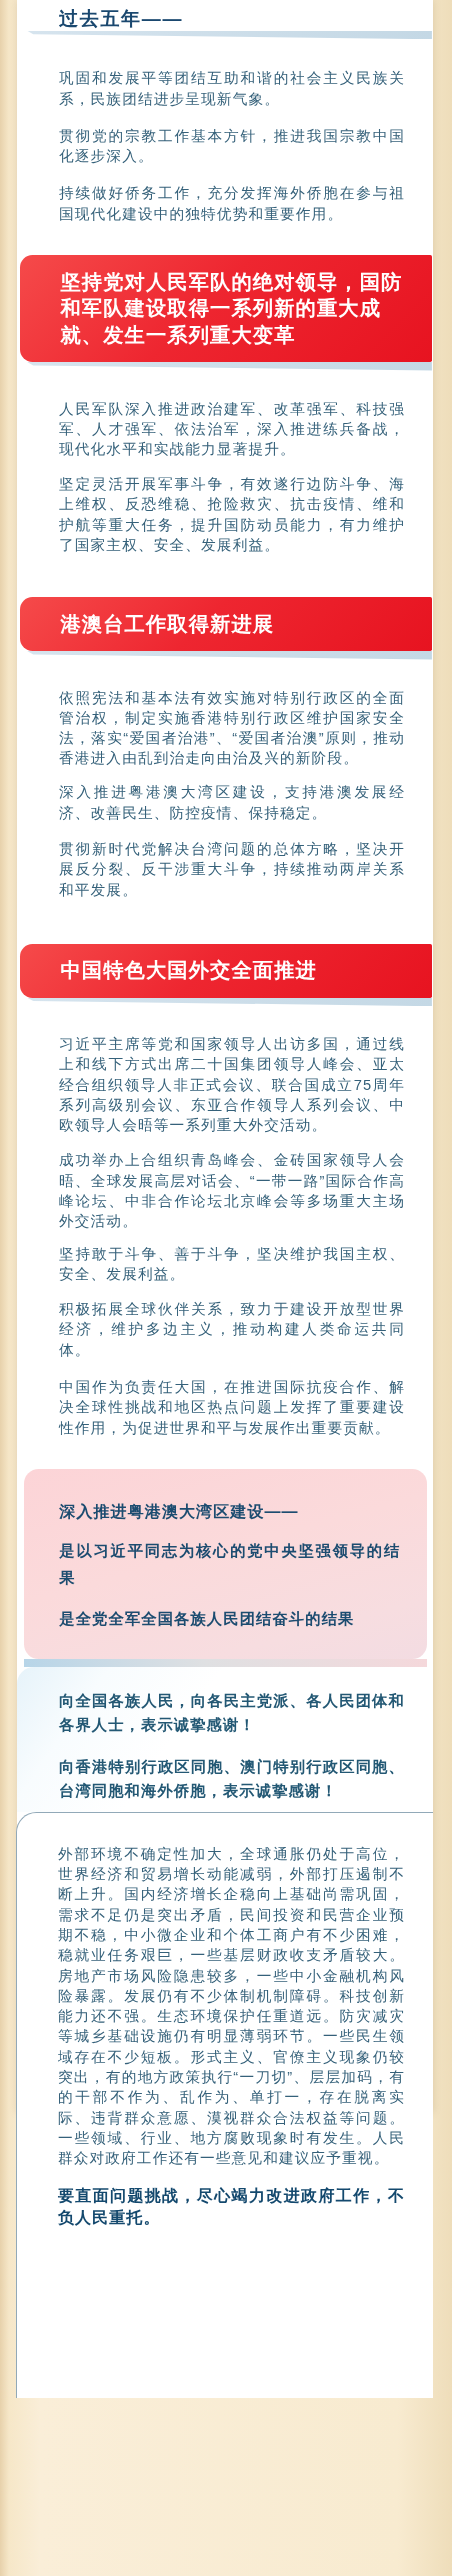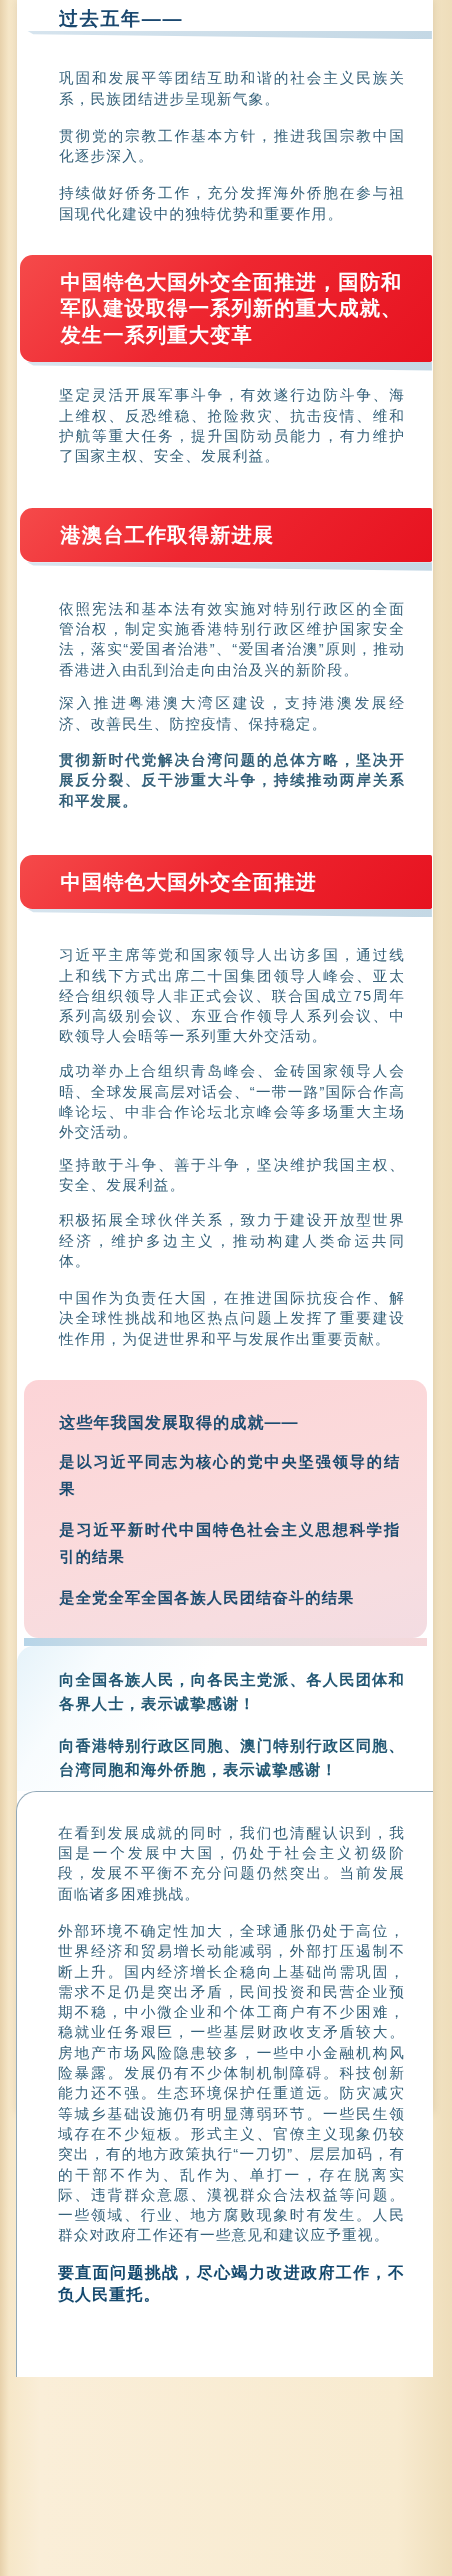--- a/index.html
+++ b/index.html
@@ -41,21 +41,21 @@
     margin:17px 28px 0 42px;
     font-size:14.7px;line-height:20.3px;letter-spacing:1.1px;
     color:#35617a;
     text-align:justify;
   }
   .mt-after-shadow{margin-top:28px;}
   .mt56{margin-top:29px;}
   .mt26{margin-top:14.7px;}
   .mt24{margin-top:13.6px;}
   .mt22{margin-top:12.4px;}
-  .mt28{margin-top:16px;font-weight:bold;}
+  .mt28{margin-top:16px;}
   .rb2{margin-top:31px;}
   .rb3{margin-top:42px;}
   .rb4{margin-top:44px;}
   .pink-card{
     margin:31px 5.7px 0 7.3px;
     border-radius:14.7px;
     background:linear-gradient(165deg,#fcd4d7 0%,#fbdadb 45%,#f7dde0 80%,#f3dce2 100%);
     padding:32px 27px 26px 35px;
   }
   .pink-heading{
@@ -111,23 +111,24 @@
   <div class="card">
 
     <h1 class="intro">过去五年——</h1>
 
     <div class="ribbon-shadow"></div>
     <p class="body-p mt56">巩固和发展平等团结互助和谐的社会主义民族关系，民族团结进步呈现新气象。</p>
     <p class="body-p">贯彻党的宗教工作基本方针，推进我国宗教中国化逐步深入。</p>
     <p class="body-p">持续做好侨务工作，充分发挥海外侨胞在参与祖国现代化建设中的独特优势和重要作用。</p>
 
     <div class="ribbon rb2">
-      <div class="ribbon-text">中国特色大国外交全面推进，国防和军队建设取得一系列新的重大成就、发生一系列重大变革</div>
+      <div class="ribbon-text">坚持党对人民军队的绝对领导，国防和军队建设取得一系列新的重大成就、发生一系列重大变革</div>
     </div>
     <div class="ribbon-shadow"></div>
+    <p class="body-p mt-after-shadow">人民军队深入推进政治建军、改革强军、科技强军、人才强军、依法治军，深入推进练兵备战，现代化水平和实战能力显著提升。</p>
     <p class="body-p mt26">坚定灵活开展军事斗争，有效遂行边防斗争、海上维权、反恐维稳、抢险救灾、抗击疫情、维和护航等重大任务，提升国防动员能力，有力维护了国家主权、安全、发展利益。</p>
 
     <div class="ribbon rb3">
       <div class="ribbon-text">港澳台工作取得新进展</div>
     </div>
     <div class="ribbon-shadow"></div>
     <p class="body-p mt-after-shadow">依照宪法和基本法有效实施对特别行政区的全面管治权，制定实施香港特别行政区维护国家安全法，落实“爱国者治港”、“爱国者治澳”原则，推动香港进入由乱到治走向由治及兴的新阶段。</p>
     <p class="body-p mt24">深入推进粤港澳大湾区建设，支持港澳发展经济、改善民生、防控疫情、保持稳定。</p>
     <p class="body-p mt28">贯彻新时代党解决台湾问题的总体方略，坚决开展反分裂、反干涉重大斗争，持续推动两岸关系和平发展。</p>
 
@@ -135,33 +136,31 @@
       <div class="ribbon-text">中国特色大国外交全面推进</div>
     </div>
     <div class="ribbon-shadow"></div>
     <p class="body-p mt-after-shadow">习近平主席等党和国家领导人出访多国，通过线上和线下方式出席二十国集团领导人峰会、亚太经合组织领导人非正式会议、联合国成立75周年系列高级别会议、东亚合作领导人系列会议、中欧领导人会晤等一系列重大外交活动。</p>
     <p class="body-p mt26">成功举办上合组织青岛峰会、金砖国家领导人会晤、全球发展高层对话会、“一带一路”国际合作高峰论坛、中非合作论坛北京峰会等多场重大主场外交活动。</p>
     <p class="body-p mt22">坚持敢于斗争、善于斗争，坚决维护我国主权、安全、发展利益。</p>
     <p class="body-p mt26">积极拓展全球伙伴关系，致力于建设开放型世界经济，维护多边主义，推动构建人类命运共同体。</p>
     <p class="body-p">中国作为负责任大国，在推进国际抗疫合作、解决全球性挑战和地区热点问题上发挥了重要建设性作用，为促进世界和平与发展作出重要贡献。</p>
 
     <div class="pink-card">
-      <p class="pink-heading">这些年我国发展取得的成就——</p>
+      <p class="pink-heading">深入推进粤港澳大湾区建设——</p>
       <p class="pink-item">是以习近平同志为核心的党中央坚强领导的结果</p>
-      <p class="pink-item">是习近平新时代中国特色社会主义思想科学指引的结果</p>
       <p class="pink-item">是全党全军全国各族人民团结奋斗的结果</p>
     </div>
     <div class="pink-strip"></div>
 
     <div class="thanks-card">
       <p class="thanks-p">向全国各族人民，向各民主党派、各人民团体和各界人士，表示诚挚感谢！</p>
       <p class="thanks-p">向香港特别行政区同胞、澳门特别行政区同胞、台湾同胞和海外侨胞，表示诚挚感谢！</p>
     </div>
 
     <div class="challenge-card">
-      <p class="challenge-p">在看到发展成就的同时，我们也清醒认识到，我国是一个发展中大国，仍处于社会主义初级阶段，发展不平衡不充分问题仍然突出。当前发展面临诸多困难挑战。</p>
       <p class="challenge-p">外部环境不确定性加大，全球通胀仍处于高位，世界经济和贸易增长动能减弱，外部打压遏制不断上升。国内经济增长企稳向上基础尚需巩固，需求不足仍是突出矛盾，民间投资和民营企业预期不稳，中小微企业和个体工商户有不少困难，稳就业任务艰巨，一些基层财政收支矛盾较大。房地产市场风险隐患较多，一些中小金融机构风险暴露。发展仍有不少体制机制障碍。科技创新能力还不强。生态环境保护任重道远。防灾减灾等城乡基础设施仍有明显薄弱环节。一些民生领域存在不少短板。形式主义、官僚主义现象仍较突出，有的地方政策执行“一刀切”、层层加码，有的干部不作为、乱作为、单打一，存在脱离实际、违背群众意愿、漠视群众合法权益等问题。一些领域、行业、地方腐败现象时有发生。人民群众对政府工作还有一些意见和建议应予重视。</p>
       <p class="challenge-em">要直面问题挑战，尽心竭力改进政府工作，不负人民重托。</p>
     </div>
 
   </div>
 </div>
 
 
 </body></html>

